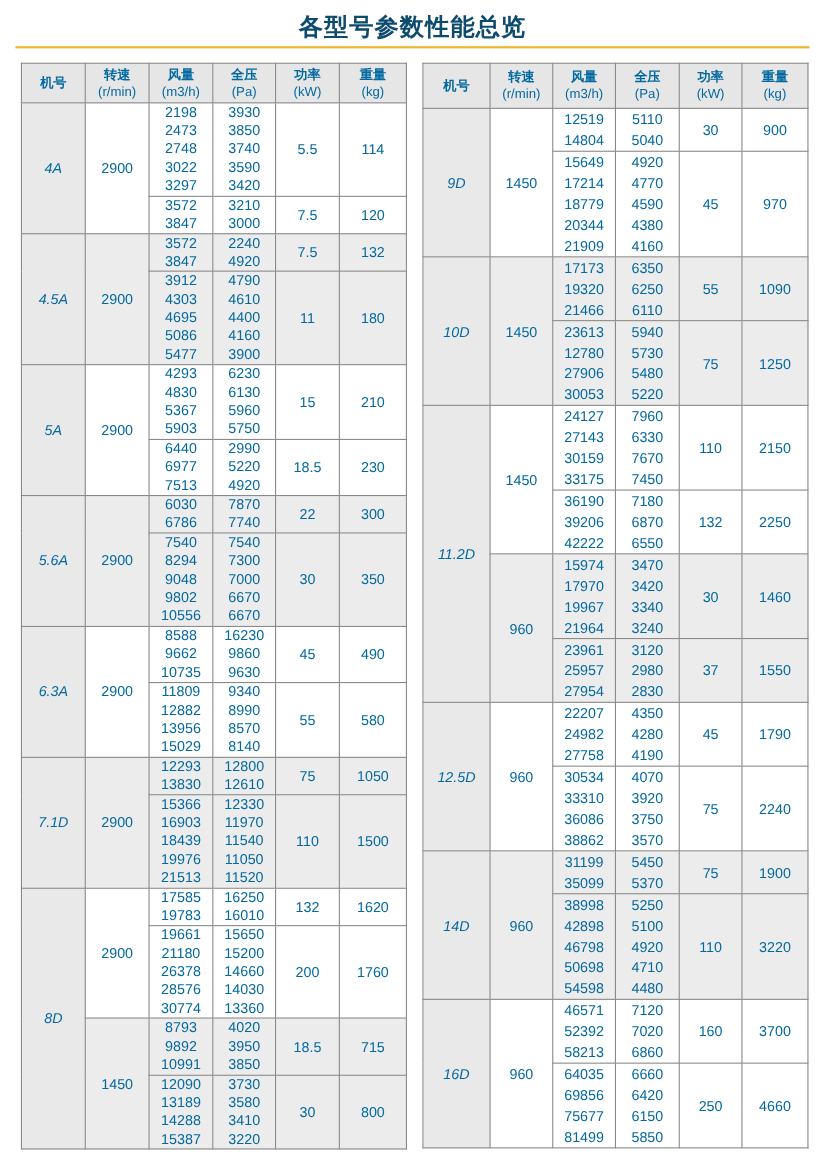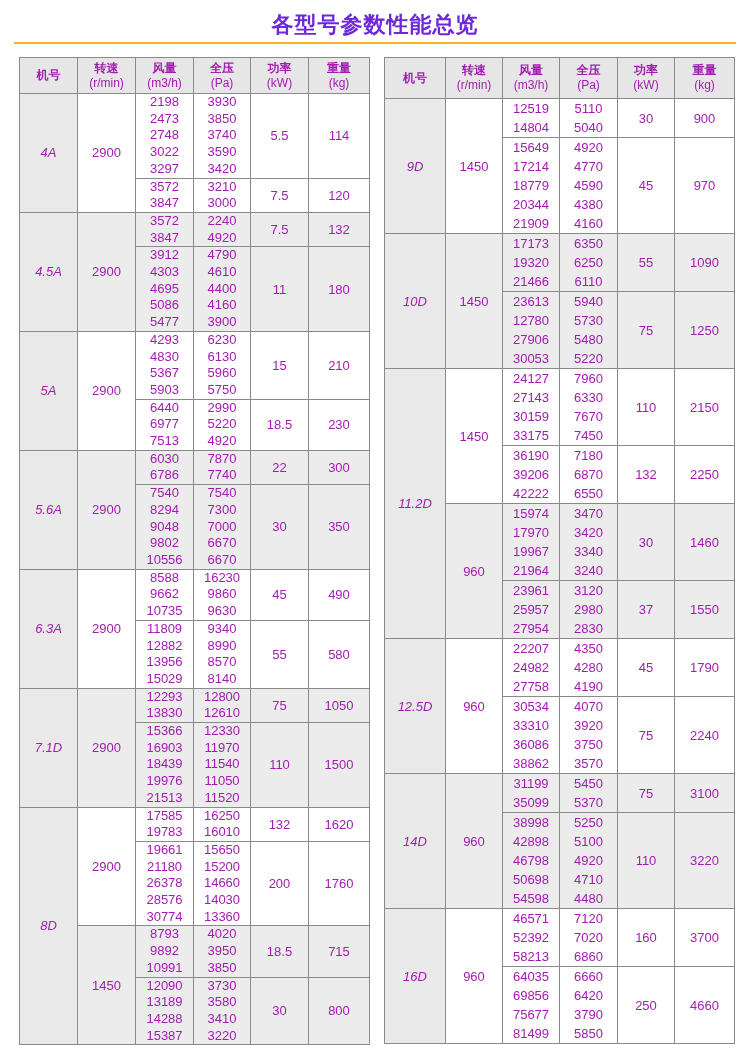--- a/index.html
+++ b/index.html
@@ -1,23 +1,23 @@
 <!DOCTYPE html>
 <html><head>
 <meta charset="utf-8">
 <style>
   html, body { margin:0; padding:0; background:#ffffff; }
   body { width:750px; height:1056px; position:relative; overflow:hidden;
          font-family:"Liberation Sans", "DejaVu Sans", sans-serif; color:#333; }
   .title { position:absolute; top:10px; left:0; width:750px; text-align:center;
-           font-size:22px; font-weight:bold; color:#6d28d9; letter-spacing:1px;
+           font-size:22px; font-weight:bold; color:#0c4a6e; letter-spacing:1px;
            font-family:"DejaVu Sans", sans-serif; }
   .rule { position:absolute; top:42px; left:14px; width:722px; height:2px; background:#f0b429; }
   table.spec { position:absolute; border-collapse:collapse; table-layout:fixed;
-               font-size:13px; color:#a21caf; }
+               font-size:13px; color:#0369a1; }
   table.spec td, table.spec th { border:1px solid #8a8a8a; text-align:center;
                vertical-align:middle; padding:0; }
   table.spec th { background:#e6e6e6; font-weight:normal; font-size:12px; line-height:15px; }
   table.spec th .cn { font-weight:bold; font-family:"DejaVu Sans", sans-serif; font-size:12px; display:block; }
   table.spec td.model { background:#e9e9e9; }
   table.spec tr.grp-grey td { background:#ececec; }
   table.spec tr.grp-white td { background:#ffffff; }
   table.spec tr td.model { background:#e9e9e9 !important;font-style:italic; }
   .lines div { white-space:nowrap; }
   #tblL { left:19px; top:57px; width:350px; }
@@ -499,21 +499,21 @@
         <td rowspan="2">960</td>
         <td class="lines">
           <div>31199</div>
           <div>35099</div>
         </td>
         <td class="lines">
           <div>5450</div>
           <div>5370</div>
         </td>
         <td>75</td>
-        <td>3100</td>
+        <td>1900</td>
       </tr>
       <tr class="grp-grey">
         <td class="lines">
           <div>38998</div>
           <div>42898</div>
           <div>46798</div>
           <div>50698</div>
           <div>54598</div>
         </td>
         <td class="lines">
@@ -545,20 +545,20 @@
       <tr class="grp-white">
         <td class="lines">
           <div>64035</div>
           <div>69856</div>
           <div>75677</div>
           <div>81499</div>
         </td>
         <td class="lines">
           <div>6660</div>
           <div>6420</div>
-          <div>3790</div>
+          <div>6150</div>
           <div>5850</div>
         </td>
         <td>250</td>
         <td>4660</td>
       </tr>
     </tbody>
 </table>
 
 </body></html>

